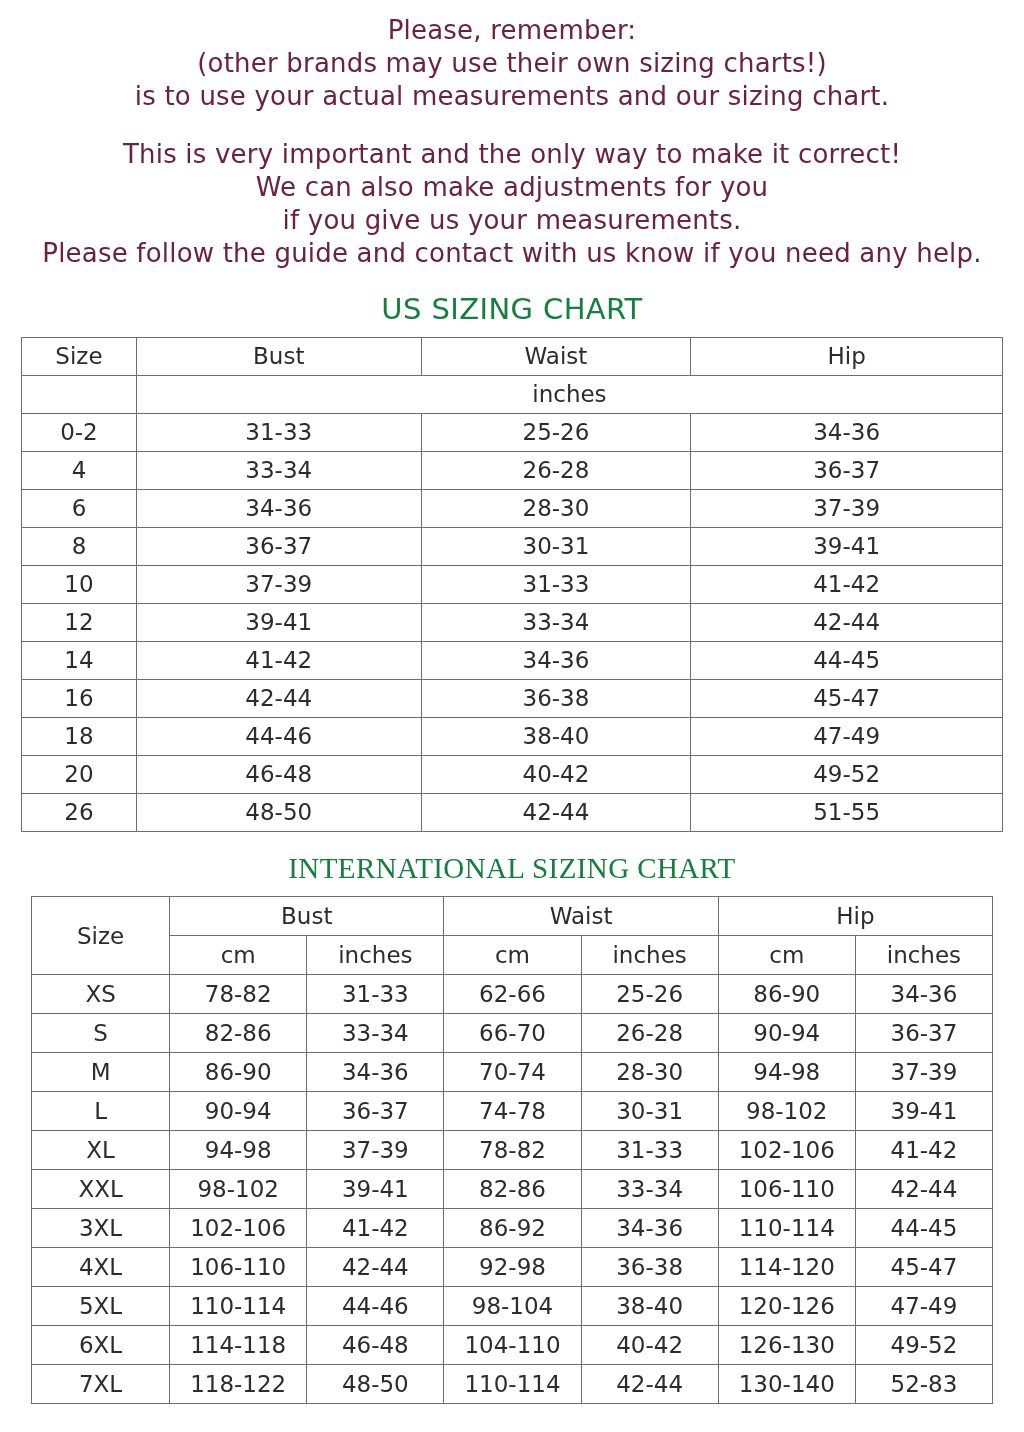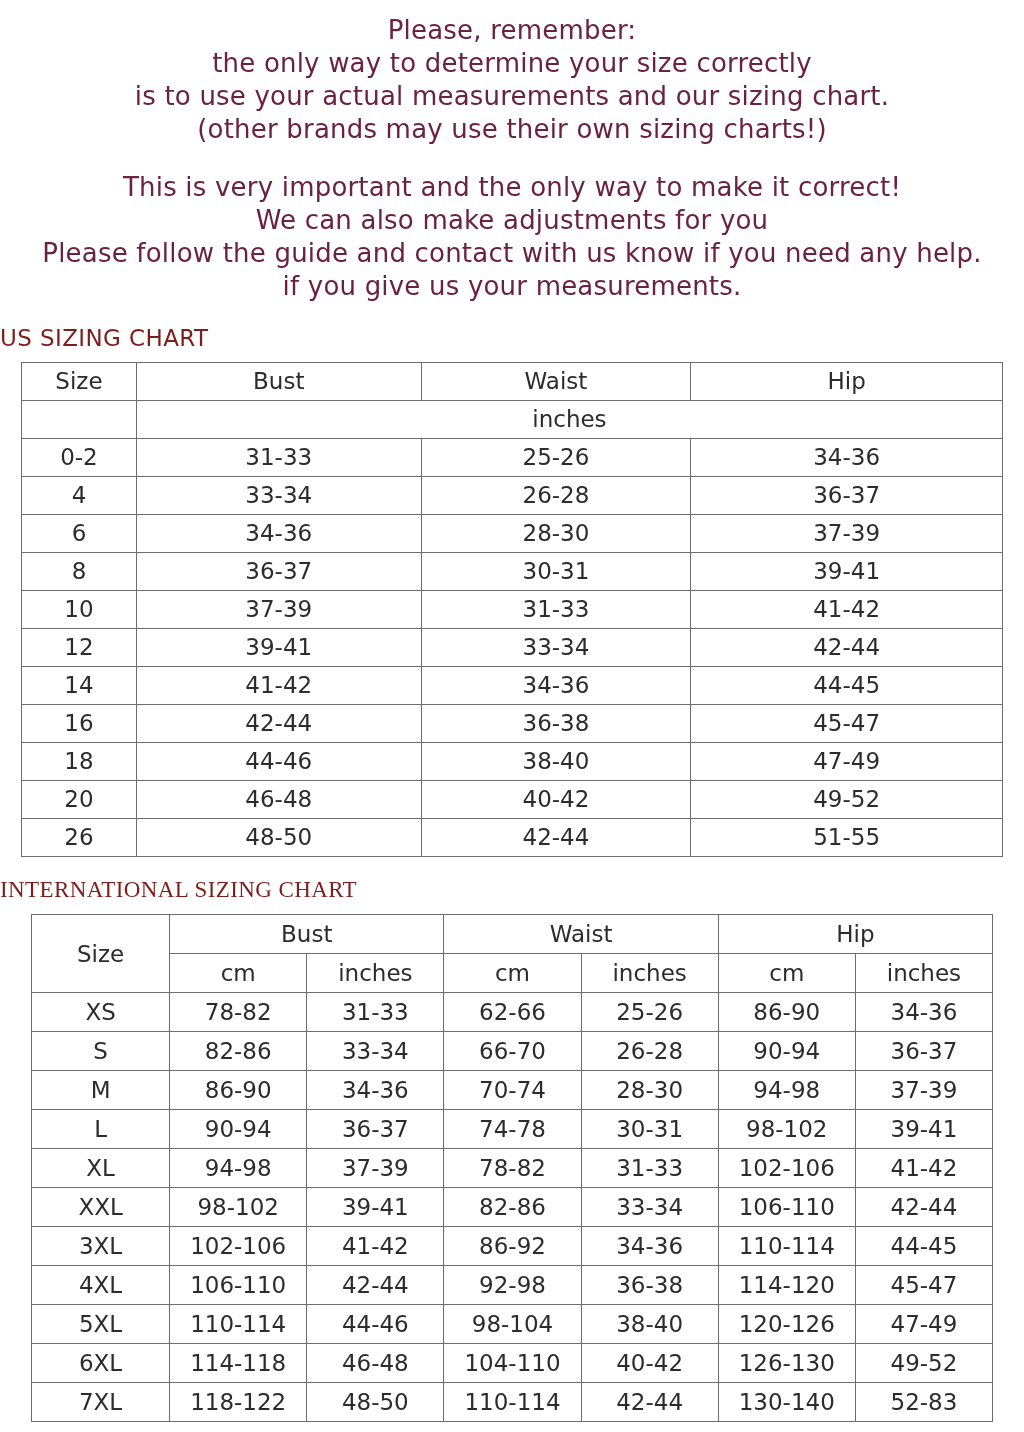--- a/index.html
+++ b/index.html
@@ -34,23 +34,23 @@
     display: block;
     white-space: nowrap;
   }
   .intro .gap {
     display: block;
     height: 25px;
   }
 
   
   .chart-title {
-    text-align: left;
-    color: #7f1d1d;
-    font-size: 23px;
+    text-align: center;
+    color: #15803d;
+    font-size: 29px;
     letter-spacing: 0.4px;
     margin-top: 22px;
     margin-bottom: 6px;
   }
   .chart-title.second {
     margin-top: 20px;
     font-family: Liberation Serif, serif;
   }
 
   
@@ -87,28 +87,27 @@
 
   
 </style>
 </head>
 <body>
 
 <div class="page">
 
   <div class="intro">
     <span class="line">Please, remember:</span>
-    <span class="line">the only way to determine your size correctly</span>
+    <span class="line">(other brands may use their own sizing charts!)</span>
     <span class="line">is to use your actual measurements and our sizing chart.</span>
-    <span class="line">(other brands may use their own sizing charts!)</span>
     <span class="gap"></span>
     <span class="line">This is very important and the only way to make it correct!</span>
     <span class="line">We can also make adjustments for you</span>
+    <span class="line">if you give us your measurements.</span>
     <span class="line">Please follow the guide and contact with us know if you need any help.</span>
-    <span class="line">if you give us your measurements.</span>
   </div>
 
   <div class="chart-title">US SIZING CHART</div>
 
   <table class="us">
     <colgroup>
       <col class="c-size">
         <col class="c-bust">
         <col class="c-waist">
         <col class="c-hip">

